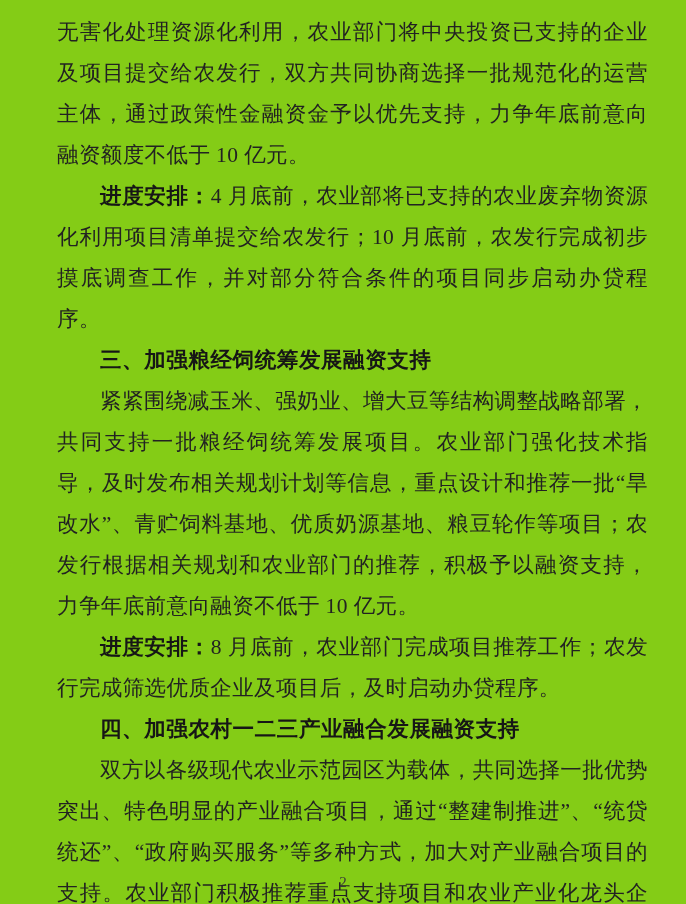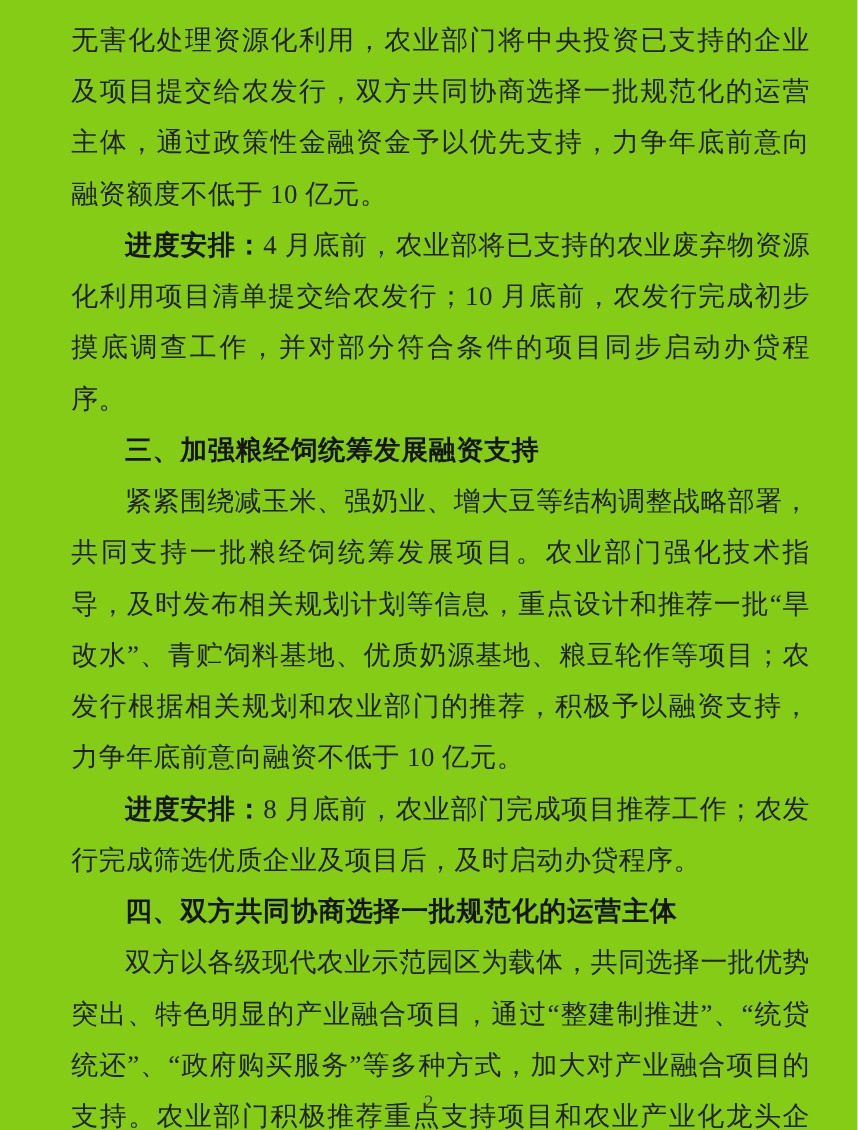--- a/index.html
+++ b/index.html
@@ -78,21 +78,21 @@
 
     <p class="para indent">
       <span>紧紧围绕减玉米、强奶业、增大豆等结构调整战略部署，共同支持一批粮经饲统筹发展项目。农业部门强化技术指导，及时发布相关规划计划等信息，重点设计和推荐一批“旱改水”、青贮饲料基地、优质奶源基地、粮豆轮作等项目；农发行根据相关规划和农业部门的推荐，积极予以融资支持，力争年底前意向融资不低于 10 亿元。</span>
     </p>
 
     <p class="para indent">
       <span class="lead">进度安排：</span><span>8 月底前，农业部门完成项目推荐工作；农发行完成筛选优质企业及项目后，及时启动办贷程序。</span>
     </p>
 
     <h2 class="heading">
-      <span>四、双方共同协商选择一批规范化的运营主体</span>
+      <span>四、加强农村一二三产业融合发展融资支持</span>
     </h2>
 
     <p class="para indent">
       <span>双方以各级现代农业示范园区为载体，共同选择一批优势突出、特色明显的产业融合项目，通过“整建制推进”、“统贷统还”、“政府购买服务”等多种方式，加大对产业融合项目的支持。农业部门积极推荐重点支持项目和农业产业化龙头企业名单；农发行开辟审贷绿色通道，积极利用重点建设基金、项目融资等多种渠道予以支持，力争年底前实现意向融资额度不低于 30 亿元。</span>
     </p>
 
   </div>
 
   <div class="page-number">2</div>
 </div>

